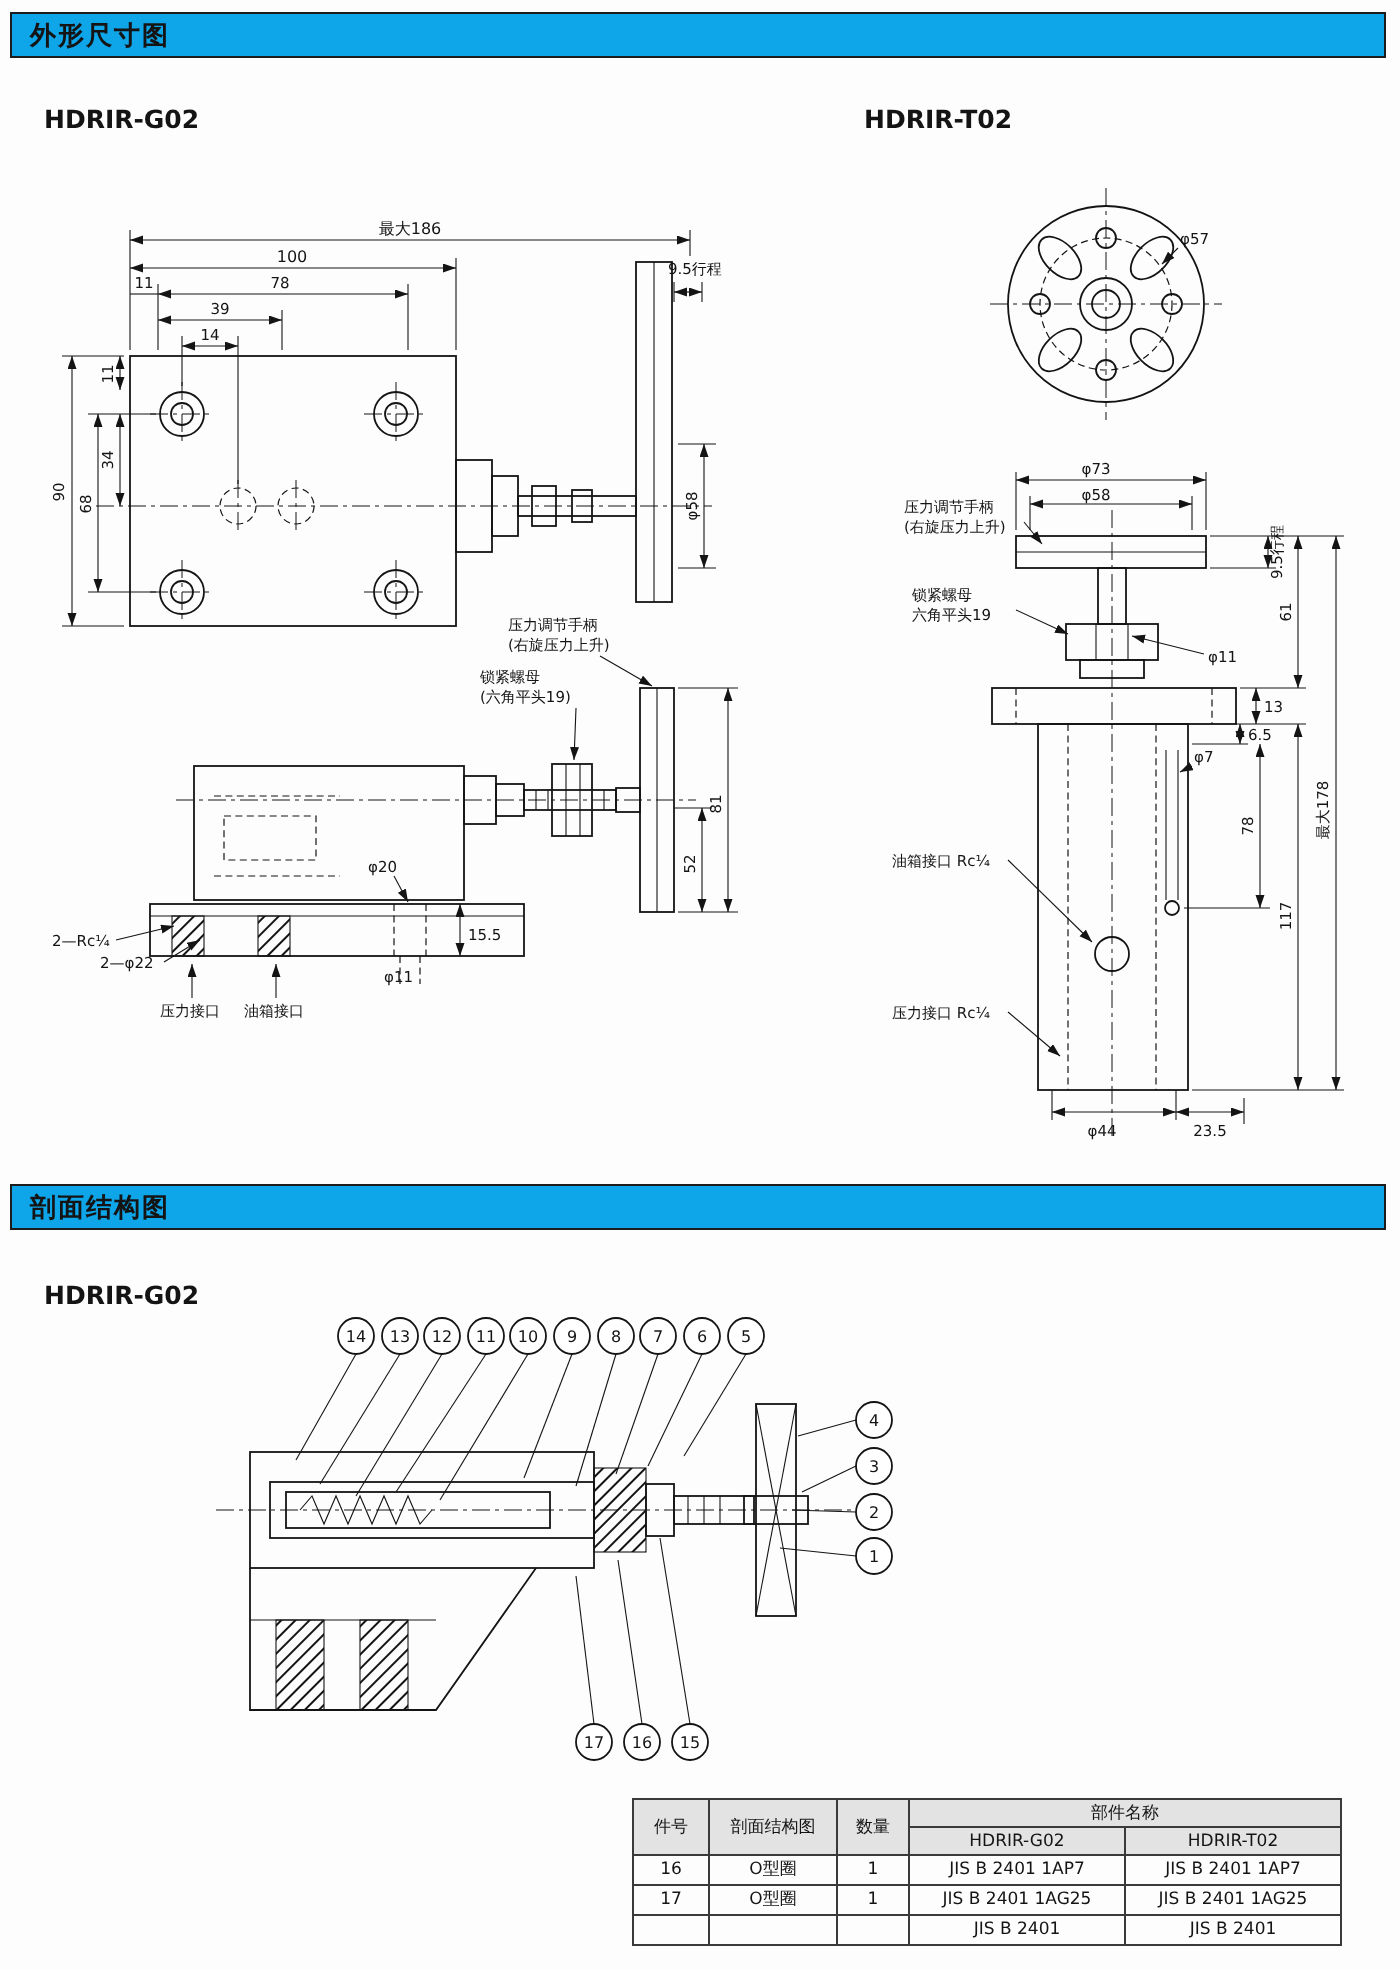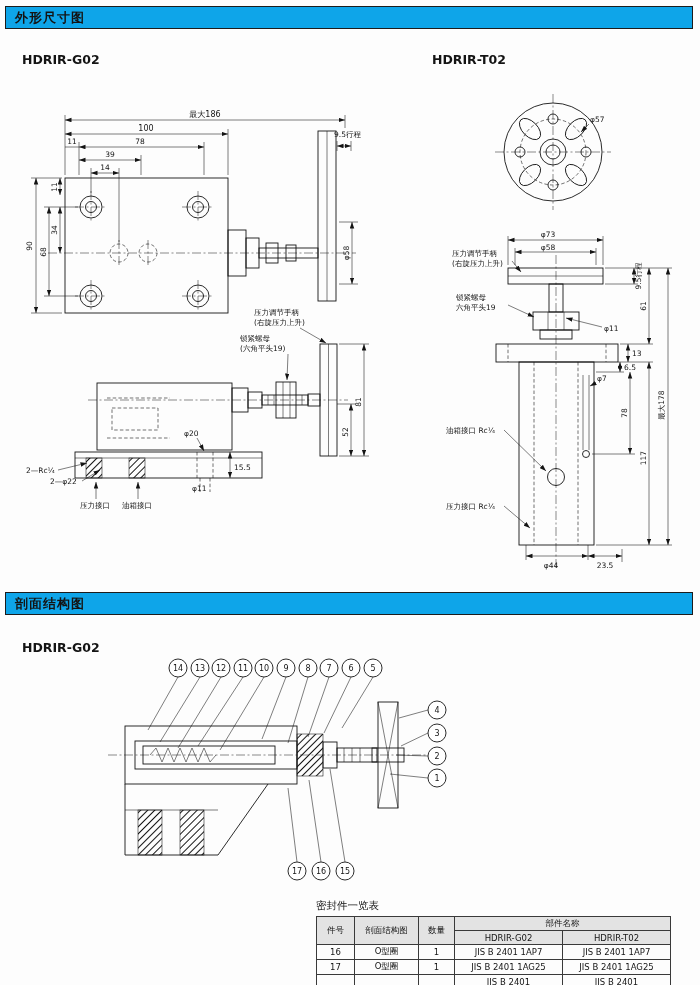--- a/index.html
+++ b/index.html
@@ -369,21 +369,20 @@
       <circle class="co" cx="297" cy="249" r="9"></circle>
         <text class="mid t8" x="297" y="252">17</text>
       <circle class="co" cx="321" cy="249" r="9"></circle>
         <text class="mid t8" x="321" y="252">16</text>
       <circle class="co" cx="345" cy="249" r="9"></circle>
         <text class="mid t8" x="345" y="252">15</text>
     </g>
   </svg>
 
   <div class="seal">
-    <div class="seal-title">密封件一览表</div>
     <table>
       <colgroup>
         <col style="width:38px">
           <col style="width:64px">
           <col style="width:36px">
         <col style="width:108px">
           <col style="width:108px">
       </colgroup>
       <thead>
         <tr>

